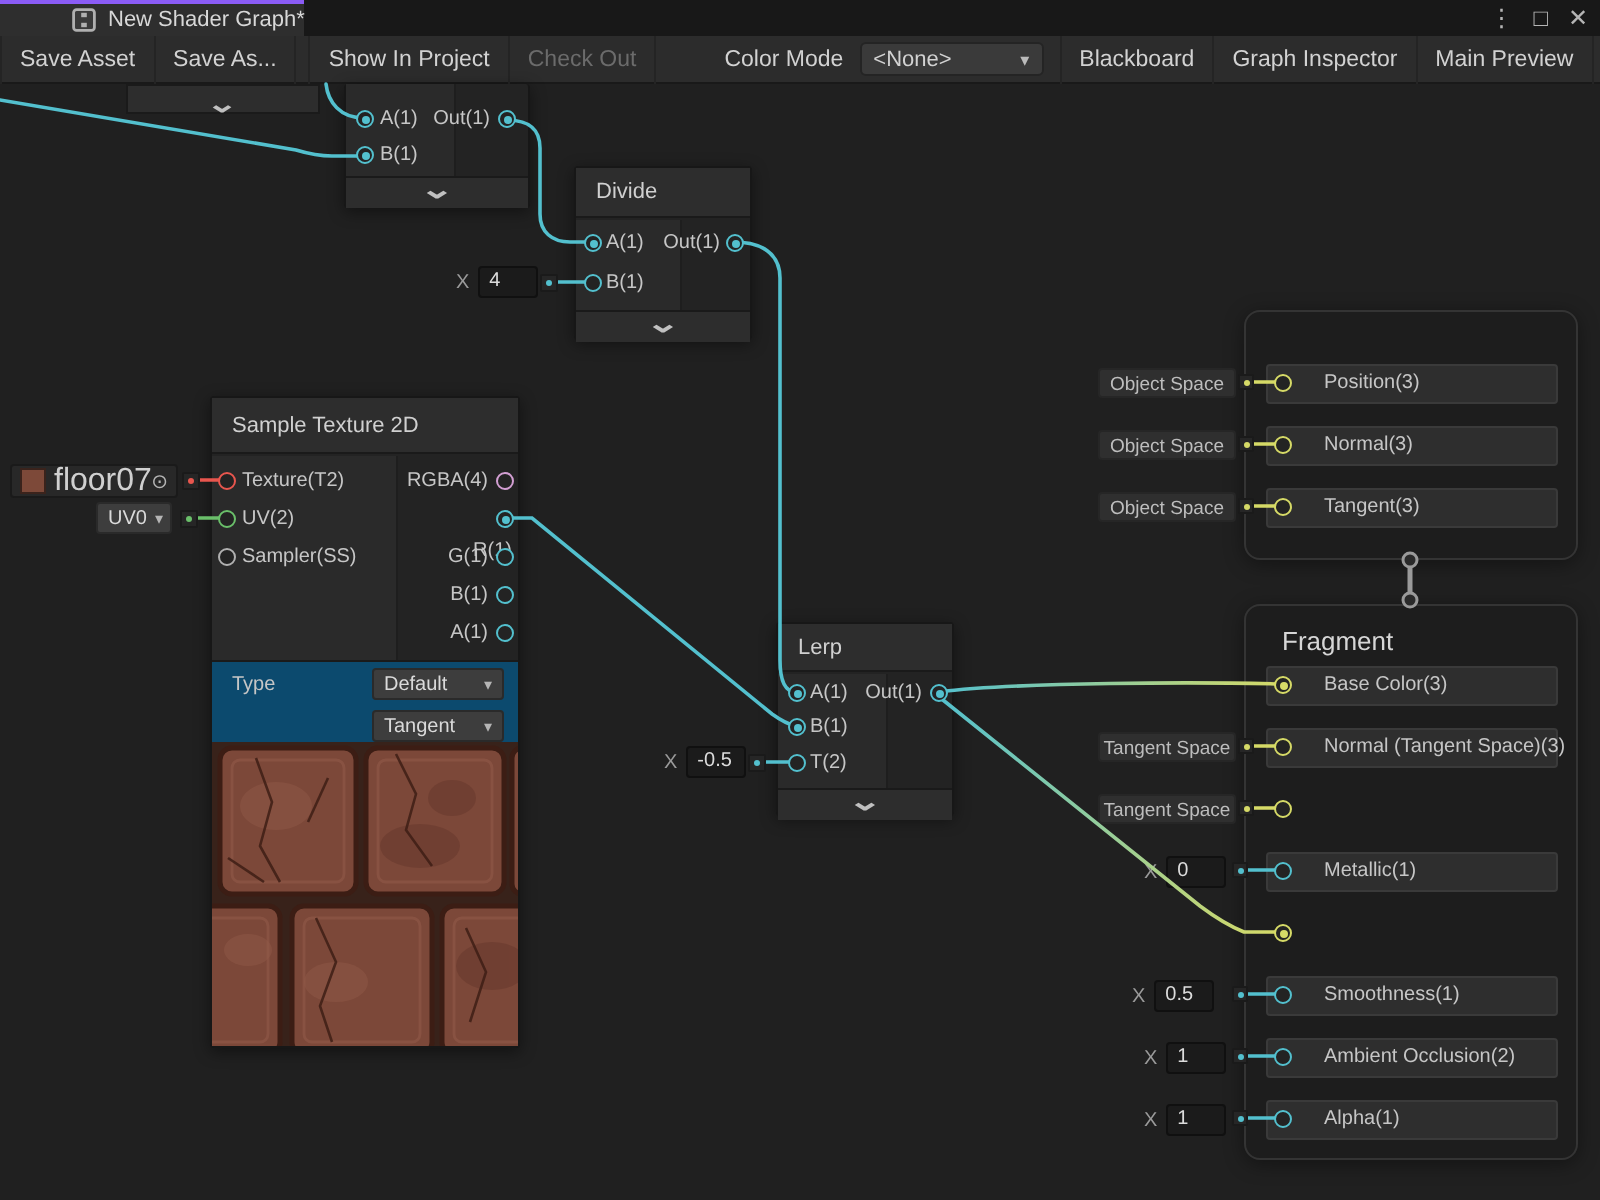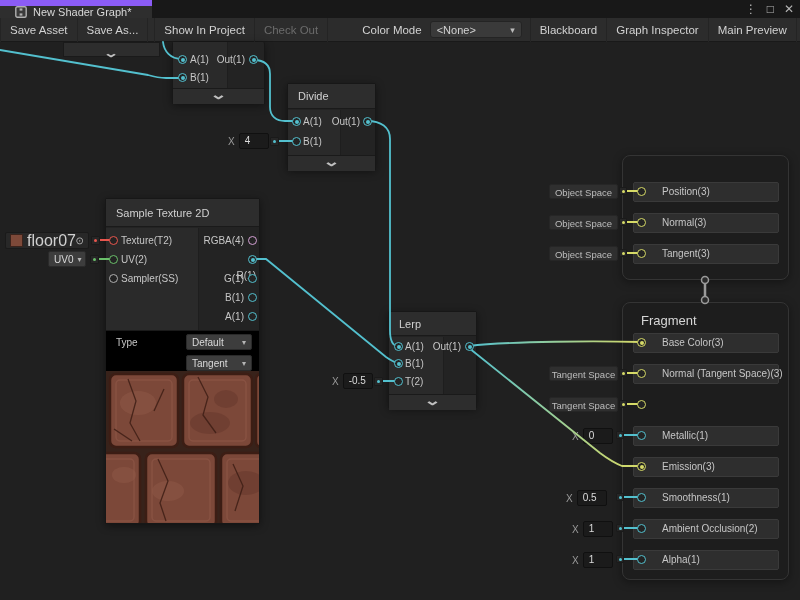--- a/index.html
+++ b/index.html
@@ -2,21 +2,21 @@
 <html><head>
 <meta charset="utf-8">
 <style>
   html,body{margin:0;padding:0;background:#111;}
   #app{position:relative;width:800px;height:600px;overflow:hidden;
        font-family:"Liberation Sans",sans-serif;background:#202020;color:#c8c8c8;
        -webkit-user-select:none;user-select:none;}
   
   #titlebar{position:absolute;left:0;top:0;width:800px;height:18px;background:#181818;}
   #tab{position:absolute;left:0;top:0;width:152px;height:18px;background:#2e2e2e;
-       border-top:6px solid #8b5cf6;display:flex;align-items:center;padding-left:15px;box-sizing:border-box;}
+       border-top:2px solid #8b5cf6;display:flex;align-items:center;padding-left:36px;box-sizing:border-box;}
   #tab .ticon{width:12px;height:12px;margin-right:6px;flex:0 0 auto;}
   #tab .ttitle{font-size:11px;color:#d8d8d8;white-space:nowrap;}
   .winctl{position:absolute;top:0;height:18px;display:flex;align-items:center;gap:10px;right:6px;color:#b5b5b5;font-size:12px;}
   .winctl span{cursor:default;line-height:18px;}
   
   #toolbar{position:absolute;left:0;top:18px;width:800px;height:24px;background:#2c2c2c;
        border-bottom:1px solid #191919;display:flex;align-items:center;font-size:11.5px;color:#d2d2d2;box-sizing:border-box;}
   .tbtn{height:24px;line-height:24px;padding:0 9px;border-right:1px solid #242424;white-space:nowrap;}
   .tbtn.first{border-left:1px solid #242424;}
   .tbtn.disabled{color:#6b6b6b;}
@@ -183,21 +183,21 @@
     <span class="ring pc-red" style="left:3px;top:37px;"></span>
     <span class="ring pc-green" style="left:3px;top:56px;"></span>
     <span class="ring pc-gray" style="left:3px;top:75px;"></span>
     <span class="ring pc-pink" style="left:142px;top:37px;"></span>
     <span class="ring pc-cyan dot" style="left:142px;top:56px;">
         <i></i>
       </span>
     <span class="ring pc-cyan" style="left:142px;top:75px;"></span>
     <span class="ring pc-cyan" style="left:142px;top:94px;"></span>
     <span class="ring pc-cyan" style="left:142px;top:113px;"></span>
-    <div style="position:absolute;left:0;top:131px;width:153px;height:43px;border-top:1px solid #1a1a1a;border-bottom:1px solid #1a1a1a;background:#000000;">
+    <div style="position:absolute;left:0;top:131px;width:153px;height:43px;border-top:1px solid #1a1a1a;border-bottom:1px solid #1a1a1a;background:#0c4a6e;">
       <span class="plabel" style="left:10px;top:6px;">Type</span>
       <div class="dd" style="position:absolute;left:80px;top:3px;width:66px;">
         <span>Default</span>
         <span class="arr">▾</span>
       </div>
       <span class="plabel" style="left:10px;top:39px;">Space</span>
       <div class="dd" style="position:absolute;left:80px;top:24px;width:66px;">
         <span>Tangent</span>
         <span class="arr">▾</span>
       </div>
@@ -318,23 +318,20 @@
   <div class="block" style="left:622px;top:302px;width:167px;height:278px;">
     <div class="btitle" style="top:10px;">Fragment</div>
     <div class="brow" style="top:30px;">
       <span class="blabel">Base Color(3)</span>
       </div>
     <div class="brow" style="top:61px;">
       <span class="blabel">Normal (Tangent Space)(3)</span>
       </div>
     <div class="brow" style="top:123px;">
       <span class="blabel">Metallic(1)</span>
-      </div>
-    <div class="brow" style="top:154px;">
-      <span class="blabel">Emission(3)</span>
       </div>
     <div class="brow" style="top:185px;">
       <span class="blabel">Smoothness(1)</span>
       </div>
     <div class="brow" style="top:216px;">
       <span class="blabel">Ambient Occlusion(2)</span>
       </div>
     <div class="brow" style="top:247px;">
       <span class="blabel">Alpha(1)</span>
       </div>

